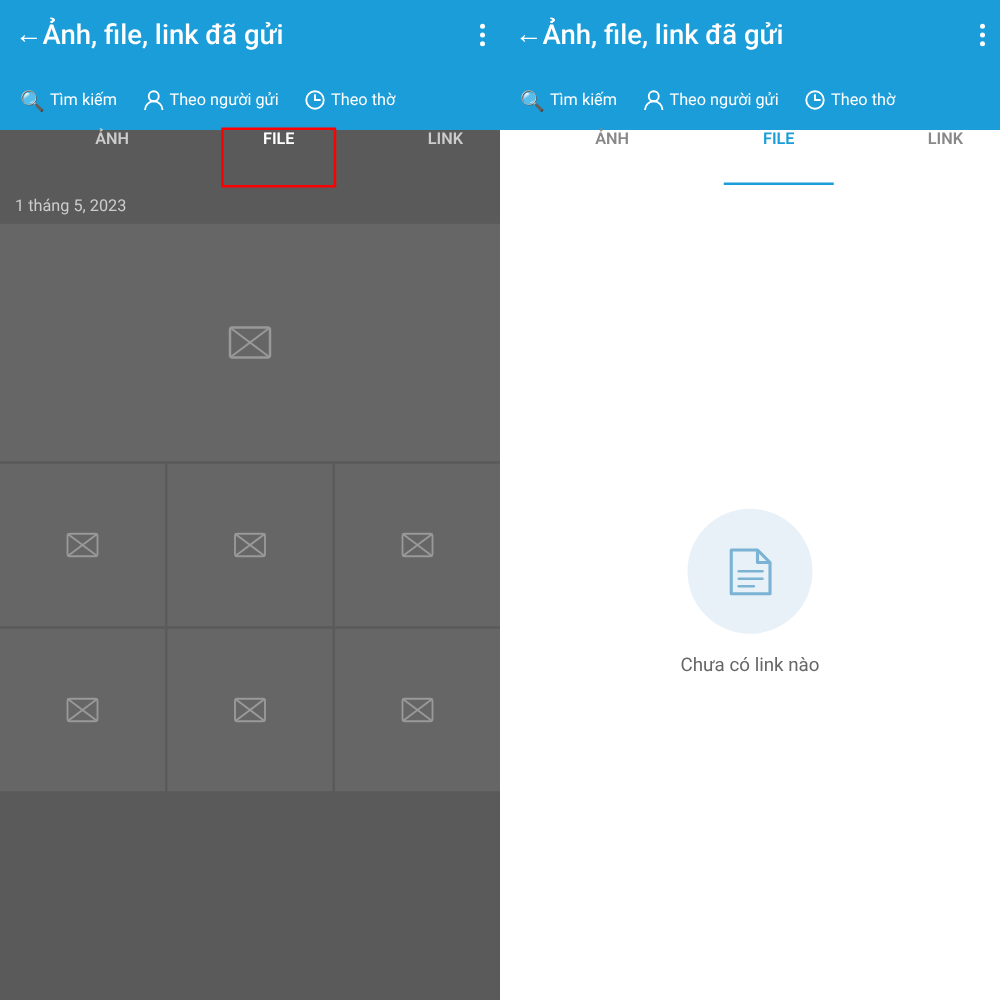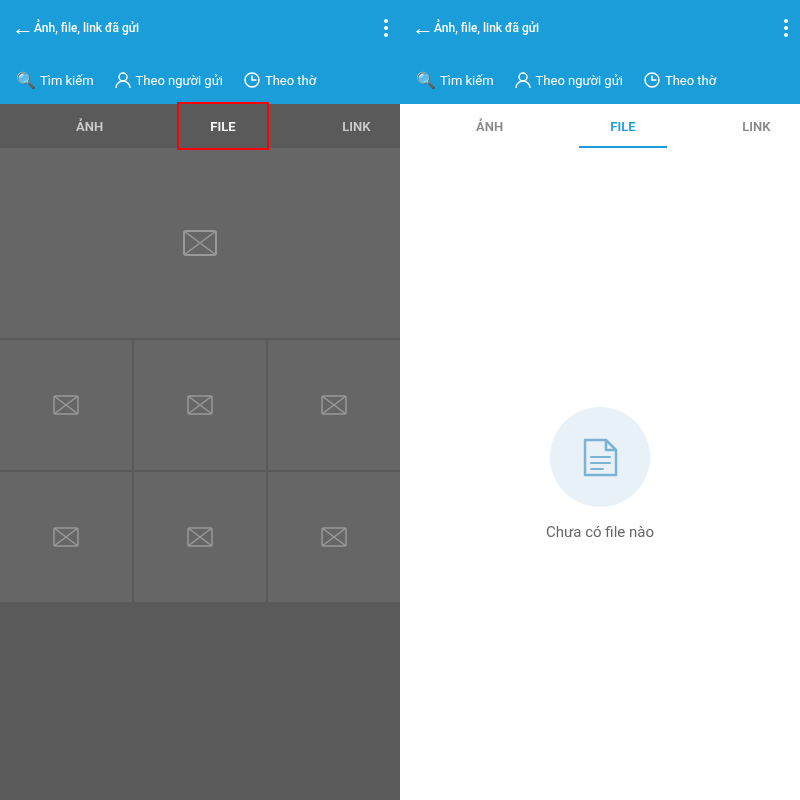--- a/index.html
+++ b/index.html
@@ -35,21 +35,21 @@
       background: #1a9dd9;
       height: 56px;
       display: flex;
       align-items: center;
       padding: 0 12px;
       flex-shrink: 0;
     }
 
     .header-title {
       color: white;
-      font-size: 12px;
+      font-size: 22px;
       font-weight: 500;
       flex: 1;
     }
 
     
     .search-bar {
       background: #1a9dd9;
       height: 48px;
       display: flex;
       align-items: center;
@@ -78,21 +78,21 @@
       flex-shrink: 0;
     }
 
     .left-panel .tabs {
       background: #5a5a5a;
     }
 
     .tab {
       flex: 1;
       display: flex;
-      align-items: center;
+      align-items: flex-start;
       justify-content: center;
       font-size: 13px;
       font-weight: 600;
       cursor: pointer;
       position: relative;
       margin-left: 46px;
     }
 
     .left-panel .tab {
       color: #cccccc;
@@ -267,20 +267,21 @@
       <span>FILE</span>
 
       <div style="position:absolute;top:-2px;left:-2px;right:-2px;bottom:-2px;border:2px solid red;pointer-events:none;"></div>
     </div>
     <div class="tab">
       <span>LINK</span>
     </div>
   </div>
 
   <div class="left-content">
+    <div class="date-label">1 tháng 5, 2023</div>
 
     <div class="image-large">
       <svg width="40" height="40" viewBox="0 0 40 40" fill="none">
         <rect x="4" y="8" width="32" height="24" rx="2" stroke="#999" stroke-width="2"></rect>
         <line x1="4" y1="8" x2="36" y2="32" stroke="#999" stroke-width="1.5"></line>
         <line x1="36" y1="8" x2="4" y2="32" stroke="#999" stroke-width="1.5"></line>
       </svg>
     </div>
 
     <div class="image-grid">
@@ -380,15 +381,15 @@
   <div class="right-content">
     <div class="empty-icon-circle">
       <svg width="55" height="55" viewBox="0 0 55 55" fill="none">
         <path d="M12 10 L12 45 L43 45 L43 20 L33 10 Z" stroke="#7ab3d4" stroke-width="2.5" fill="none" stroke-linejoin="round"></path>
         <path d="M33 10 L33 20 L43 20" stroke="#7ab3d4" stroke-width="2.5" fill="none" stroke-linejoin="round"></path>
         <line x1="18" y1="27" x2="37" y2="27" stroke="#7ab3d4" stroke-width="2" stroke-linecap="round"></line>
         <line x1="18" y1="33" x2="37" y2="33" stroke="#7ab3d4" stroke-width="2" stroke-linecap="round"></line>
         <line x1="18" y1="39" x2="30" y2="39" stroke="#7ab3d4" stroke-width="2" stroke-linecap="round"></line>
       </svg>
     </div>
-    <div class="empty-state-text">Chưa có file nào</div>
+    <div class="empty-state-text">Chưa có link nào</div>
   </div>
 </div>
 
 </body></html>

